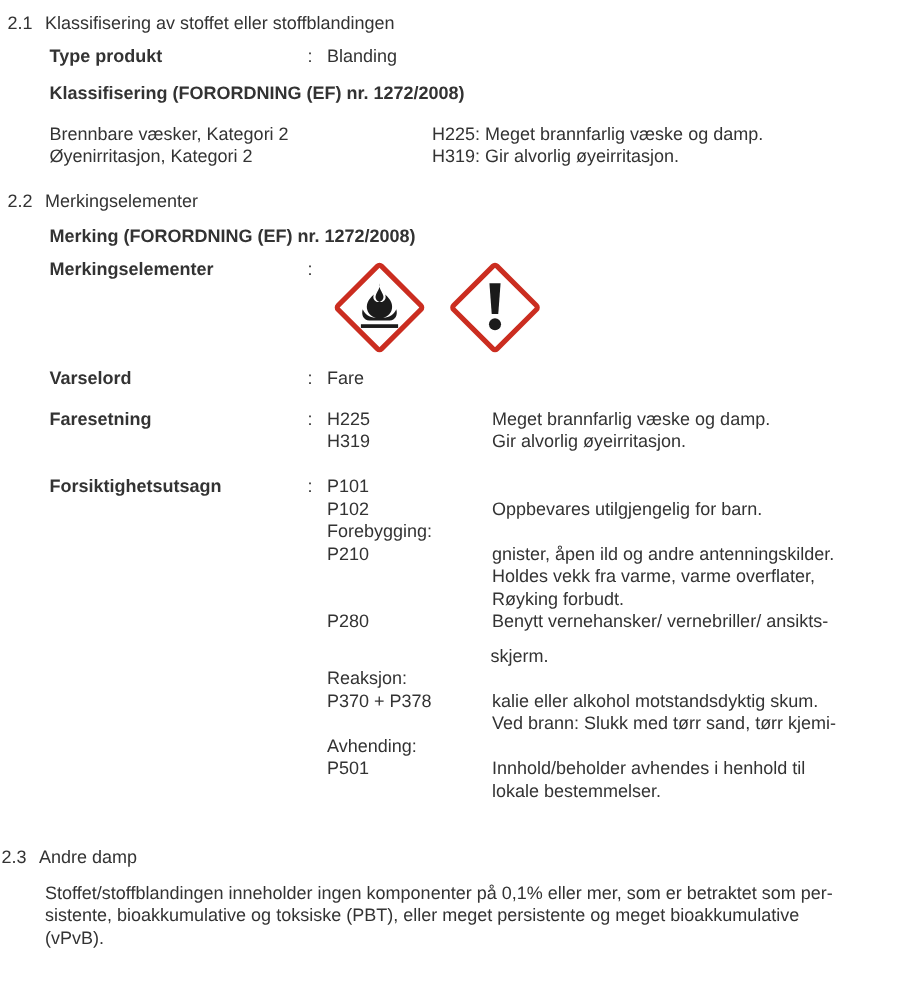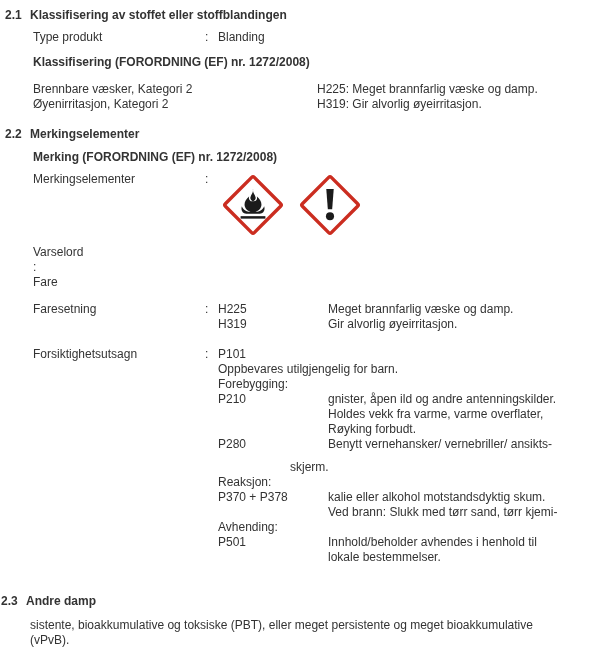--- a/index.html
+++ b/index.html
@@ -4,46 +4,46 @@
 <style>
   * { margin:0; padding:0; box-sizing:border-box; }
   html,body { background:#ffffff; }
   body {
     width:603px; height:661px; overflow:hidden;
     font-family:"Liberation Sans", sans-serif;
     font-size:12px; line-height:15px; color:#333333;
     padding:8px 8px 0 5px;
     -webkit-font-smoothing:antialiased;
   }
-  .sec-heading { display:flex; font-weight:bold; }
+  .sec-heading { display:flex; font-weight:normal; }
   .sec-num { width:25px; flex:none; }
   .indent { margin-left:28px; }
 
   .row { display:flex; align-items:flex-start; }
-  .lbl { width:172px; flex:none; }
+  .lbl { width:172px; flex:none;font-weight:bold; }
   .col { width:13px; flex:none; }
   .code { width:110px; flex:none; }
   .desc { flex:1; }
 
   .type-row { margin-top:7px; }
   .class-heading { margin-top:10px; font-weight:bold; }
   .class-table { margin-top:12px; }
-  .cls-row { display:flex;gap:29px; }
+  .cls-row { display:flex; }
   .cls-cat { width:255px; flex:none; }
   .cls-haz { flex:1; }
 
   .h22 { margin-top:15px; }
   .merking-heading { margin-top:8px; font-weight:bold; }
   .picto-row { margin-top:7px; }
   .picto-box { display:flex; gap:15px; margin-left:4px; }
   .picto-box svg { display:block; }
-  .varselord-row { margin-top:7px;flex-direction:column; }
+  .varselord-row { margin-top:7px; }
   .faresetning-row { margin-top:12px; }
   .forsiktighet-row { margin-top:15px; }
-  .skjerm-line { margin-top:8px; margin-left:72px; }
+  .skjerm-line { margin-top:8px; margin-left:109px; }
 
   .h23 { margin-top:29px; margin-left:-4px; }
   .para23 { margin-top:9px; margin-left:25px; }
 </style>
 </head>
 <body>
 
 <div class="sec-heading">
   <span class="sec-num">2.1</span>
   <span>Klassifisering av stoffet eller stoffblandingen</span>
@@ -127,20 +127,21 @@
   <div class="row forsiktighet-row">
     <span class="lbl">Forsiktighetsutsagn</span>
     <span class="col">:</span>
     <span class="desc">
 
       <div class="row">
         <span class="code">P101</span>
       </div>
 
       <div class="row">
+        <span class="code">P102</span>
         <span class="desc">Oppbevares utilgjengelig for barn.</span>
       </div>
 
       <div class="grp">Forebygging:</div>
 
       <div class="row">
         <span class="code">P210</span>
         <span class="desc">
           <div>gnister, åpen ild og andre antenningskilder.</div>
           <div>Holdes vekk fra varme, varme overflater,</div>
@@ -177,15 +178,16 @@
     </span>
   </div>
 </div>
 
 <div class="sec-heading h23">
   <span class="sec-num">2.3</span>
   <span>Andre damp</span>
 </div>
 
 <div class="para23">
+  <div>Stoffet/stoffblandingen inneholder ingen komponenter på 0,1% eller mer, som er betraktet som per-</div>
   <div>sistente, bioakkumulative og toksiske (PBT), eller meget persistente og meget bioakkumulative</div>
   <div>(vPvB).</div>
 </div>
 
 </body></html>

